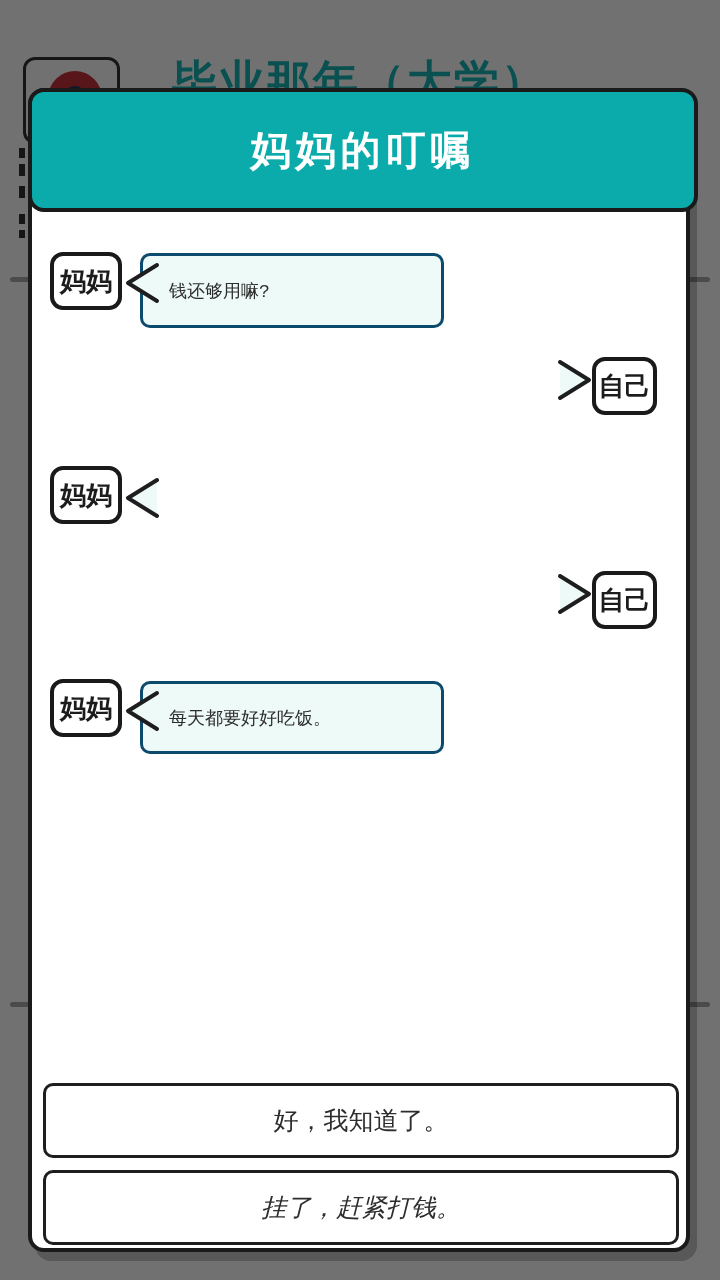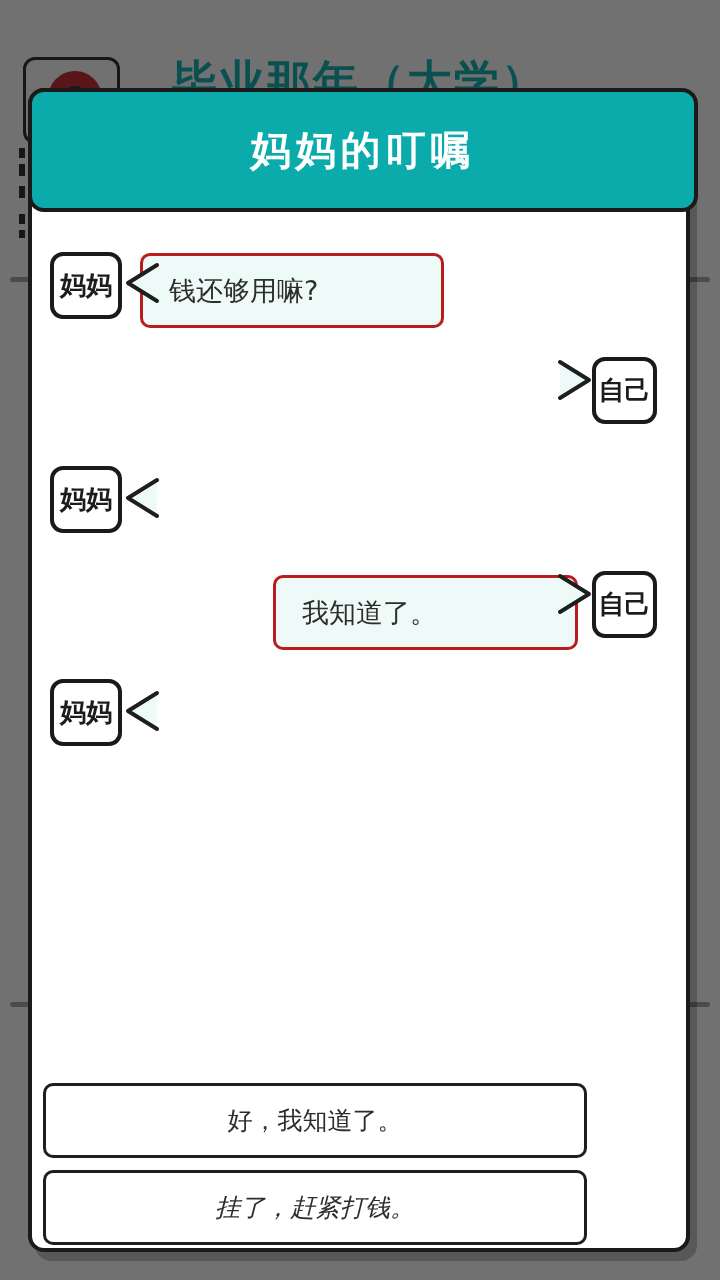--- a/index.html
+++ b/index.html
@@ -46,36 +46,36 @@
   .modal-header{
     position:absolute;left:-4px;top:-4px;width:670px;height:124px;
     background:var(--accent);border:4px solid var(--ink);border-radius:16px;
     display:flex;align-items:center;justify-content:center;z-index:3;
   }
   .modal-title{
     color:#ffffff;font-size:40px;font-weight:bold;letter-spacing:5px;
   }
   
   .name-tag{
-    position:absolute;height:67px;background:#ffffff;
+    position:absolute;height:58px;background:#ffffff;
     border:4px solid var(--ink);border-radius:13px;
     display:flex;align-items:center;justify-content:center;
     font-size:26px;font-weight:bold;color:#1c1c1c;z-index:2;
   }
   .bubble{
     position:absolute;background:var(--bubble);
-    border:3px solid #b91c1c;border-radius:10px;
+    border:3px solid #0c4a6e;border-radius:10px;
     display:flex;align-items:center;z-index:1;
     padding-left:26px;padding-right:16px;
-    font-size:27px;color:var(--text);
+    font-size:18px;color:var(--text);font-family:Liberation Mono, monospace;
   }
   .tail{position:absolute;z-index:2;}
   
   .choice-btn{
-    position:absolute;left:11px;width:544px;height:75px;
+    position:absolute;left:11px;width:636px;height:75px;
     background:#ffffff;border:3px solid #1e1e1e;border-radius:10px;
     display:flex;align-items:center;justify-content:center;
     font-size:25px;color:var(--text);cursor:pointer;
   }
 </style>
 </head>
 <body>
 
 <div class="screen">
 
@@ -112,27 +112,27 @@
     <div class="name-tag" style="left:560px;top:265px;width:65px;">自己</div>
     <svg class="tail" style="left:524px;top:267px;" width="38" height="42">
       <path d="M4 3 L33 21 L4 39" fill="#edfaf7" stroke="#1e1e1e" stroke-width="4" stroke-linejoin="round" stroke-linecap="round"></path>
     </svg>
 
     <div class="name-tag" style="left:18px;top:374px;width:72px;">妈妈</div>
     <svg class="tail" style="left:91px;top:385px;" width="38" height="42">
       <path d="M34 3 L5 21 L34 39" fill="#edfaf7" stroke="#1e1e1e" stroke-width="4" stroke-linejoin="round" stroke-linecap="round"></path>
     </svg>
 
-    <div class="bubble" style="left:241px;top:483px;width:305px;height:75px;">我知道了。</div>
     <div class="name-tag" style="left:560px;top:479px;width:65px;">自己</div>
     <svg class="tail" style="left:524px;top:481px;" width="38" height="42">
       <path d="M4 3 L33 21 L4 39" fill="#edfaf7" stroke="#1e1e1e" stroke-width="4" stroke-linejoin="round" stroke-linecap="round"></path>
     </svg>
 
     <div class="name-tag" style="left:18px;top:587px;width:72px;">妈妈</div>
+    <div class="bubble" style="left:108px;top:589px;width:304px;height:73px;">每天都要好好吃饭。</div>
     <svg class="tail" style="left:91px;top:598px;" width="38" height="42">
       <path d="M34 3 L5 21 L34 39" fill="#edfaf7" stroke="#1e1e1e" stroke-width="4" stroke-linejoin="round" stroke-linecap="round"></path>
     </svg>
 
     <div class="choice-btn" style="top:991px;">好，我知道了。</div>
     <div class="choice-btn" style="top:1078px;font-style:italic;">挂了，赶紧打钱。</div>
 
   </div>
 </div>
 

